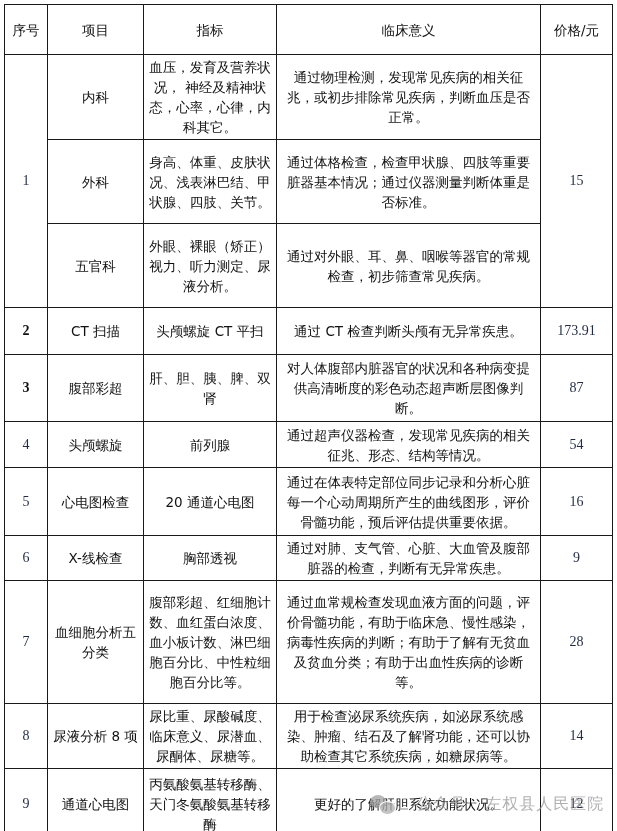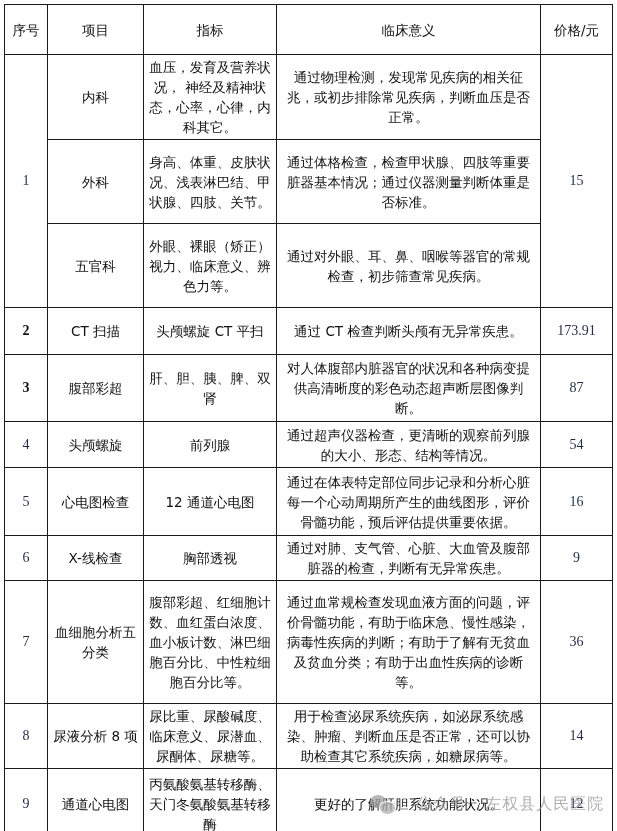--- a/index.html
+++ b/index.html
@@ -106,21 +106,21 @@
       <td>通过物理检测，发现常见疾病的相关征兆，或初步排除常见疾病，判断血压是否正常。</td>
       <td rowspan="3" class="num">15</td>
     </tr>
     <tr style="height:84px">
       <td>外科</td>
       <td class="idx-left">身高、体重、皮肤状况、浅表淋巴结、甲状腺、四肢、关节。</td>
       <td>通过体格检查，检查甲状腺、四肢等重要脏器基本情况；通过仪器测量判断体重是否标准。</td>
     </tr>
     <tr style="height:84px">
       <td>五官科</td>
-      <td class="idx-left">外眼、裸眼（矫正）视力、临床意义、辨色力等。</td>
+      <td class="idx-left">外眼、裸眼（矫正）视力、听力测定、尿液分析。</td>
       <td>通过对外眼、耳、鼻、咽喉等器官的常规检查，初步筛查常见疾病。</td>
     </tr>
 
     <tr style="height:47px">
       <td class="num bold">2</td>
       <td>CT 扫描</td>
       <td>头颅螺旋 CT 平扫</td>
       <td>通过 CT 检查判断头颅有无异常疾患。</td>
       <td class="num">173.91</td>
     </tr>
@@ -130,53 +130,53 @@
       <td>腹部彩超</td>
       <td>肝、胆、胰、脾、双肾</td>
       <td>对人体腹部内脏器官的状况和各种病变提供高清晰度的彩色动态超声断层图像判断。</td>
       <td class="num top">87</td>
     </tr>
 
     <tr style="height:46px">
       <td class="num">4</td>
       <td class="top">头颅螺旋</td>
       <td class="top">前列腺</td>
-      <td>通过超声仪器检查，更清晰的观察前列腺的大小、形态、结构等情况。</td>
+      <td>通过超声仪器检查，发现常见疾病的相关征兆、形态、结构等情况。</td>
       <td class="num top">54</td>
     </tr>
 
     <tr style="height:68px">
       <td class="num">5</td>
       <td>心电图检查</td>
-      <td>12 通道心电图</td>
+      <td>20 通道心电图</td>
       <td>通过在体表特定部位同步记录和分析心脏每一个心动周期所产生的曲线图形，评价骨髓功能，预后评估提供重要依据。</td>
       <td class="num">16</td>
     </tr>
 
     <tr style="height:42px">
       <td class="num top">6</td>
       <td class="top">X-线检查</td>
       <td class="top">胸部透视</td>
       <td>通过对肺、支气管、心脏、大血管及腹部脏器的检查，判断有无异常疾患。</td>
       <td class="num top">9</td>
     </tr>
 
     <tr style="height:123px">
       <td class="num">7</td>
       <td>血细胞分析五分类</td>
       <td>腹部彩超、红细胞计数、血红蛋白浓度、血小板计数、淋巴细胞百分比、中性粒细胞百分比等。</td>
       <td>通过血常规检查发现血液方面的问题，评价骨髓功能，有助于临床急、慢性感染，病毒性疾病的判断；有助于了解有无贫血及贫血分类；有助于出血性疾病的诊断等。</td>
-      <td class="num">36</td>
+      <td class="num">28</td>
     </tr>
 
     <tr style="height:63px">
       <td class="num">8</td>
       <td>尿液分析 8 项</td>
       <td>尿比重、尿酸碱度、临床意义、尿潜血、尿酮体、尿糖等。</td>
-      <td>用于检查泌尿系统疾病，如泌尿系统感染、肿瘤、判断血压是否正常，还可以协助检查其它系统疾病，如糖尿病等。</td>
+      <td>用于检查泌尿系统疾病，如泌尿系统感染、肿瘤、结石及了解肾功能，还可以协助检查其它系统疾病，如糖尿病等。</td>
       <td class="num">14</td>
     </tr>
 
     <tr style="height:71px">
       <td class="num">9</td>
       <td>通道心电图</td>
       <td>丙氨酸氨基转移酶、天门冬氨酸氨基转移酶</td>
       <td>更好的了解肝胆系统功能状况。</td>
       <td class="num">12</td>
     </tr>

